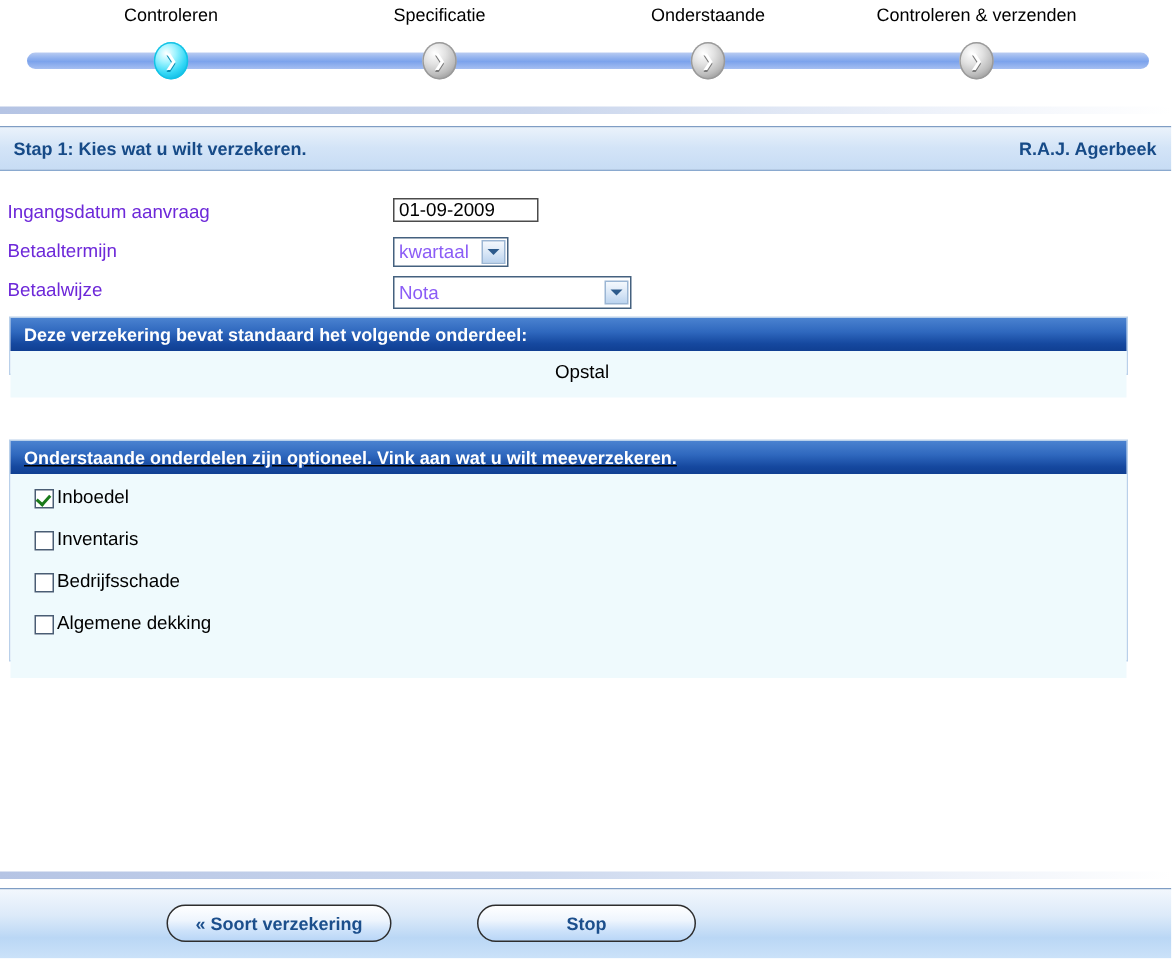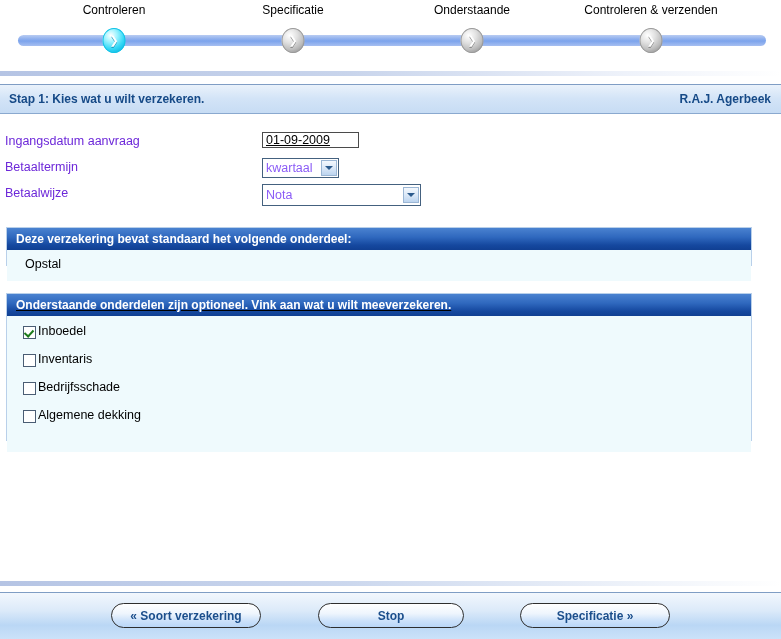--- a/index.html
+++ b/index.html
@@ -316,21 +316,21 @@
 
   <div class="page-header">
     <div class="title">Stap 1: Kies wat u wilt verzekeren.</div>
     <div class="user">R.A.J. Agerbeek</div>
   </div>
 
   <div class="form-area">
 
     <div class="form-row" style="top:4px;">
       <div class="lbl">Ingangsdatum aanvraag</div>
-      <input class="txtinput" type="text" style="left: 262px; top: 2px; width: 97px; height: 16px; text-decoration: underline;" value="01-09-2009">
+      <input class="txtinput" type="text" style="left: 262px; top: 2px; width: 97px; height: 16px;" value="01-09-2009">
     </div>
 
     <div class="form-row" style="top:30px;">
       <div class="lbl">Betaaltermijn</div>
       <div class="selbox" style="left:262px; top:2px; width:77px; height:20px;">
         <span class="selval">kwartaal</span>
         <span class="arrow">
             <span class="caret"></span>
           </span>
       </div>
@@ -341,21 +341,21 @@
       <div class="selbox" style="left:262px; top:2px; width:159px; height:22px;">
         <span class="selval">Nota</span>
         <span class="arrow">
             <span class="caret"></span>
           </span>
       </div>
     </div>
 
   </div>
 
-  <div class="panel" style="top:227px; height:39px;">
+  <div class="panel" style="top:211px; height:39px;text-align:center;">
     <div class="panel-head">Deze verzekering bevat standaard het volgende onderdeel:</div>
     <div class="panel-body" style="height:31px;">
       <div class="plain-item">Opstal</div>
     </div>
   </div>
 
   <div class="panel" style="top:293px; height:148px;text-decoration:underline;">
     <div class="panel-head">Onderstaande onderdelen zijn optioneel. Vink aan wat u wilt meeverzekeren.</div>
     <div class="panel-body" style="height:136px; padding-top:5px;">
 
@@ -380,16 +380,15 @@
       </div>
 
     </div>
   </div>
 
   <div class="foot-divider"></div>
   <div class="foot-rule"></div>
   <div class="footer">
     <div class="btn" style="left:111px; width:150px;">« Soort verzekering</div>
     <div class="btn" style="left:318px; width:146px;">Stop</div>
-    <div class="btn" style="left:520px; width:150px;">Specificatie »</div>
   </div>
 
 </div>
 
 </body></html>

